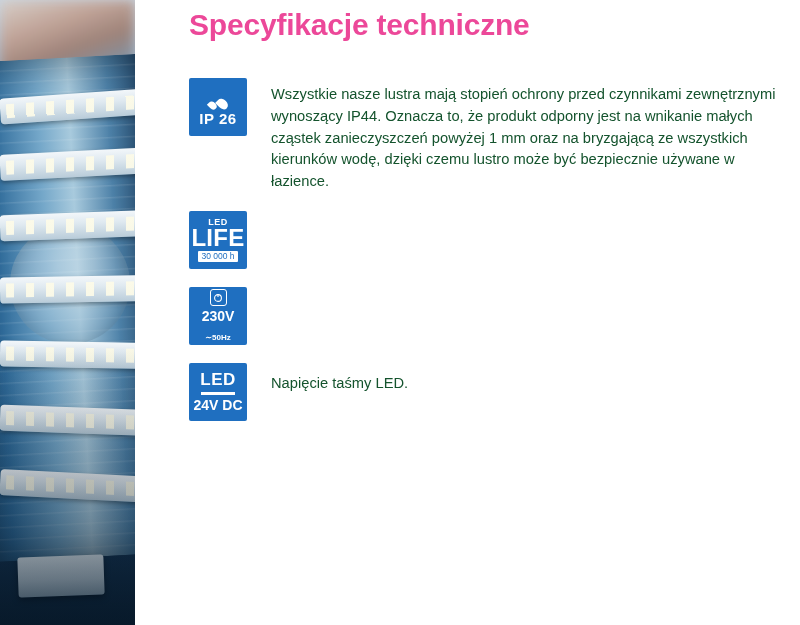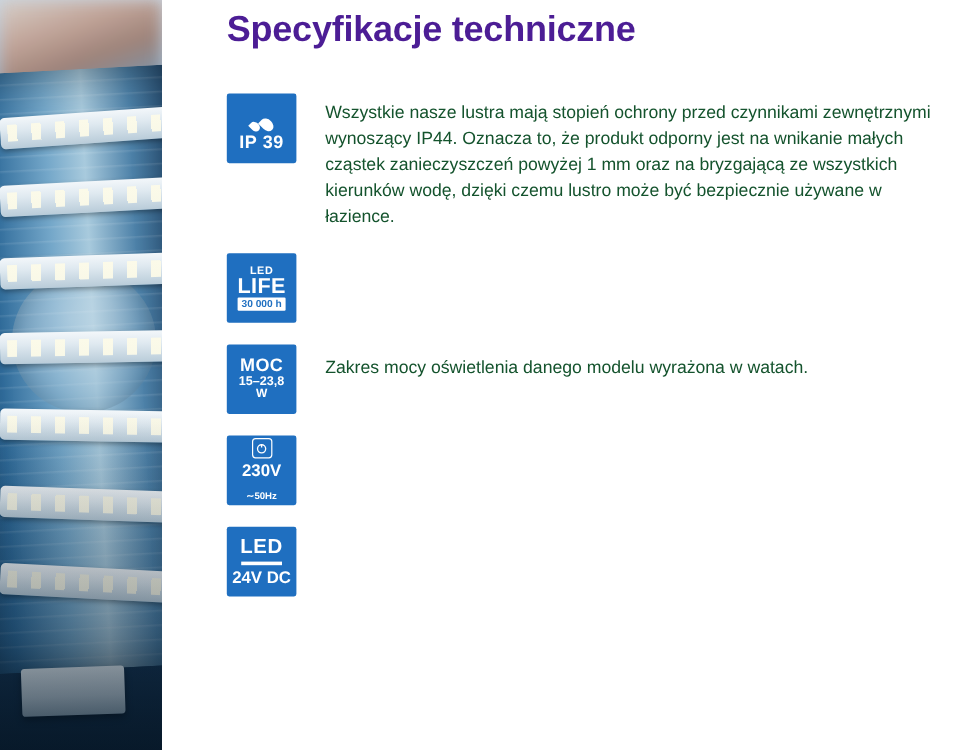--- a/index.html
+++ b/index.html
@@ -101,21 +101,21 @@
     position: absolute;
     left: 135px; top: 0;
     width: 665px; height: 625px;
     padding: 0;
   }
   .title {
     position: absolute;
     left: 54px; top: 8px;
     font-size: 30px;
     font-weight: bold;
-    color: #4c1d95;
+    color: #ec4899;
     letter-spacing: -0.2px;
   }
 
   .rows {
     position: absolute;
     left: 54px; top: 78px;
     width: 600px;
   }
   .row {
     display: flex;
@@ -132,36 +132,36 @@
     display: flex;
     flex-direction: column;
     align-items: center;
     justify-content: center;
     text-align: center;
     line-height: 1.02;
   }
   .badge .icon-top { display: block; }
   .b-l1 { font-weight: bold; }
   .b-l2 { font-weight: bold; }
-  .b-l3 { font-weight: bold; text-align: center; }
+  .b-l3 { font-weight: normal; text-align: center; }
 
   
   .badge-ip .drops { height: 22px; display: flex; align-items: flex-end; gap: 2px; margin-bottom: 1px; }
   .drop {
     width: 9px; height: 12px;
     background: #ffffff;
     border-radius: 0 60% 55% 55%;
     transform: rotate(-45deg);
   }
   .drop.small { width: 7px; height: 9px; }
   .badge-ip .b-l1 { font-size: 15px; letter-spacing: .5px; }
 
   
   .badge-life .b-l1 { font-size: 9px; letter-spacing: .5px; }
-  .badge-life .b-l2 { font-size: 18px; letter-spacing: .3px; margin: -1px 12px 1px; }
+  .badge-life .b-l2 { font-size: 24px; letter-spacing: .3px; margin: -1px 12px 1px; }
   .badge-life .b-l3 {
     font-size: 8.5px; background: #ffffff; color: #1f6fc0;
     padding: 1px 3px; border-radius: 1px;
   }
 
   
   .badge-moc .b-l1 { font-size: 15px; letter-spacing: .3px; }
   .badge-moc .b-l2 { font-size: 10.5px; margin-top: 1px; }
   .badge-moc .b-l3 { font-size: 10px; }
 
@@ -219,62 +219,55 @@
     <div class="title">Specyfikacje techniczne</div>
 
     <div class="rows">
 
       <div class="row row-ip">
         <div class="badge badge-ip">
           <span class="drops icon-top">
             <span class="drop small"></span>
             <span class="drop"></span>
           </span>
-          <span class="b-l1">IP 39</span>
+          <span class="b-l1">IP 26</span>
         </div>
         <div class="text">
           <p>Wszystkie nasze lustra mają stopień ochrony przed czynnikami zewnętrznymi wynoszący IP44. Oznacza to, że produkt odporny jest na wnikanie małych cząstek zanieczyszczeń powyżej 1 mm oraz na bryzgającą ze wszystkich kierunków wodę, dzięki czemu lustro może być bezpiecznie używane w łazience.</p>
         </div>
       </div>
 
       <div class="row">
         <div class="badge badge-life">
           <span class="b-l1">LED</span>
           <span class="b-l2">LIFE</span>
           <span class="b-l3">30 000 h</span>
         </div>
       </div>
 
-      <div class="row">
-        <div class="badge badge-moc">
-          <span class="b-l1">MOC</span>
-          <span class="b-l2">15–23,8</span>
-          <span class="b-l3">W</span>
-        </div>
-        <div class="text">
-          <p>Zakres mocy oświetlenia danego modelu wyrażona w watach.</p>
-        </div>
-      </div>
 
       <div class="row">
         <div class="badge badge-volt">
           <span class="sym">
             <svg width="10" height="10" viewBox="0 0 10 10" aria-hidden="true">
               <circle cx="5" cy="5" r="3.4" fill="none" stroke="#ffffff" stroke-width="1.1"></circle>
               <path d="M5 1.2 L5 4" stroke="#ffffff" stroke-width="1.1"></path>
             </svg>
           </span>
           <span class="b-l1">230V</span>
           <span class="b-l2">∼50Hz</span>
         </div>
       </div>
 
       <div class="row">
         <div class="badge badge-led">
           <span class="b-l1">LED</span>
           <span class="bar"></span>
           <span class="b-l2">24V DC</span>
         </div>
+        <div class="text">
+          <p>Napięcie taśmy LED.</p>
+        </div>
       </div>
 
     </div>
   </div>
 </div>
 
 </body></html>

